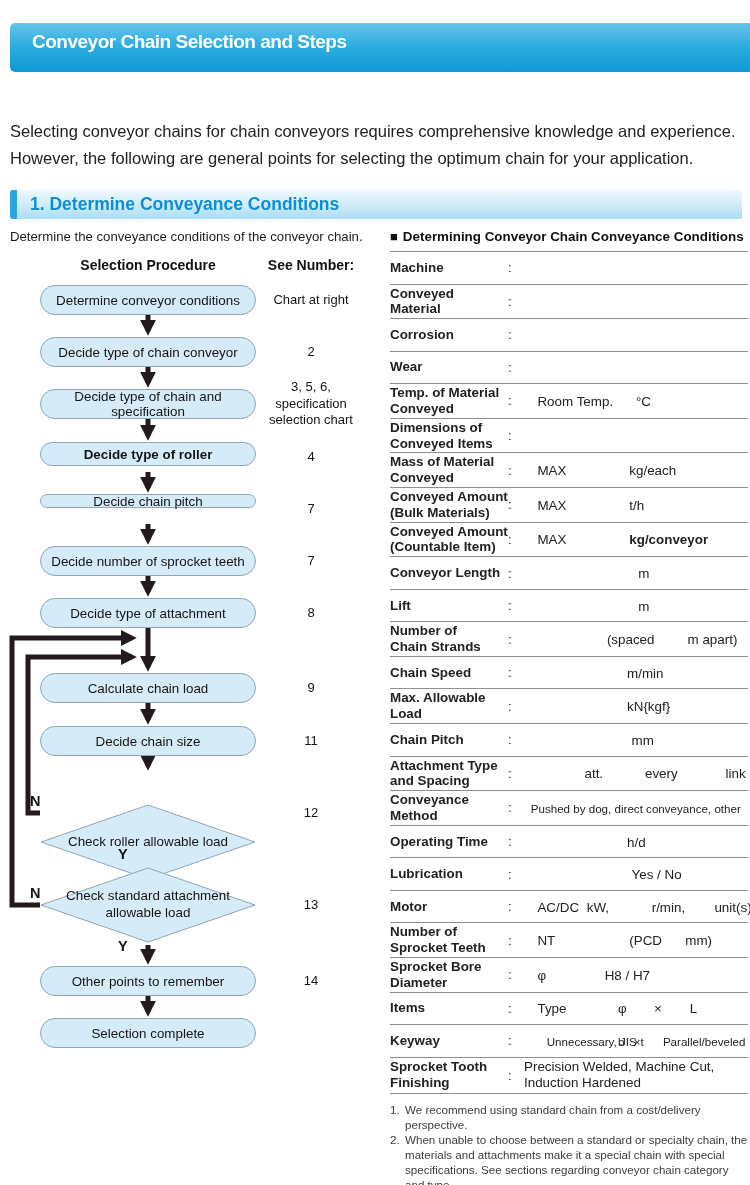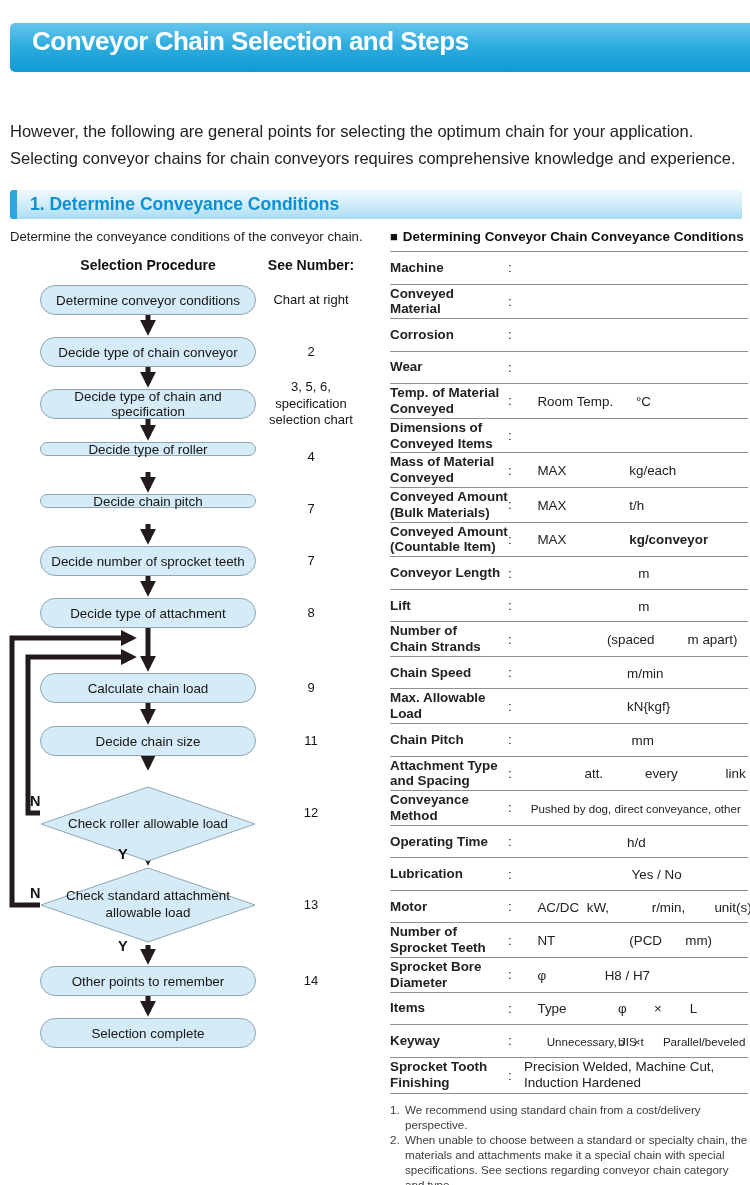--- a/index.html
+++ b/index.html
@@ -3,21 +3,21 @@
 <meta charset="utf-8">
 <style>
   html,body{margin:0;padding:0;background:#ffffff;}
   body{font-family:"Liberation Sans","DejaVu Sans",sans-serif;color:#1c1c1c;}
   #page{position:relative;width:750px;height:1185px;background:#fff;overflow:hidden;}
 
   
   .banner{position:absolute;top:23px;left:10px;right:0;height:49px;
     background:linear-gradient(180deg,#66c5ee 0%,#2fadde 45%,#0f9ad4 100%);
     border-radius:5px 0 0 5px;display:flex;align-items:center;}
-  .banner h1{margin:0 0 12px 22px;font-size:26px;font-weight:bold;color:#fff;letter-spacing:-0.5px;}
+  .banner h1{margin:0 0 12px 22px;font-size:19px;font-weight:bold;color:#fff;letter-spacing:-0.5px;}
 
   
   .intro{position:absolute;top:118px;left:10px;width:734px;font-size:16.5px;line-height:1.62;color:#222;}
 
   
   .section-bar{position:absolute;top:190px;left:10px;width:732px;height:29px;
     background:linear-gradient(180deg,#eef9fe 0%,#cdebf8 55%,#aadcf3 100%);
     display:flex;align-items:center;border-radius:3px 0 0 3px;}
   .section-accent{width:7px;height:29px;background:#2da5de;border-radius:3px 0 0 3px;flex:none;}
   .section-bar h2{margin:0 0 0 13px;font-size:17.5px;font-weight:bold;color:#0e8ed3;}
@@ -62,22 +62,22 @@
 </head>
 <body>
 
 <div id="page">
 
   <div class="banner">
     <h1>Conveyor Chain Selection and Steps</h1>
   </div>
 
   <div class="intro">
+    <div>Selecting conveyor chains for chain conveyors requires comprehensive knowledge and experience.</div>
     <div>However, the following are general points for selecting the optimum chain for your application.</div>
-    <div>Selecting conveyor chains for chain conveyors requires comprehensive knowledge and experience.</div>
   </div>
 
   <div class="section-bar">
     <div class="section-accent"></div>
     <h2>1. Determine Conveyance Conditions</h2>
   </div>
 
   <div class="left-subtext">Determine the conveyance conditions of the conveyor chain.</div>
 
   <div id="flow">
@@ -122,21 +122,21 @@
   <div class="see-num" style="top: 337px; height: 30px;">2</div>
 
   <div class="flow-step" style="top: 389px; height: 30px;">
     <span class="flow-step-label">Decide type of chain and specification</span>
   </div>
 
   <div class="see-num" style="top: 389px; height: 30px;">3, 5, 6,
 specification
 selection chart</div>
 
-  <div class="flow-step" style="top: 442px; height: 14px;">
+  <div class="flow-step" style="top: 442px; height: 24px; font-weight: bold;">
     <span class="flow-step-label">Decide type of roller</span>
   </div>
 
   <div class="see-num" style="top: 442px; height: 30px;">4</div>
 
   <div class="flow-step" style="top: 494px; height: 14px;">
     <span class="flow-step-label">Decide chain pitch</span>
   </div>
 
   <div class="see-num" style="top: 494px; height: 30px;">7</div>
@@ -158,21 +158,21 @@
   </div>
 
   <div class="see-num" style="top: 673px; height: 30px;">9</div>
 
   <div class="flow-step" style="top: 726px; height: 30px;">
     <span class="flow-step-label">Decide chain size</span>
   </div>
 
   <div class="see-num" style="top: 726px; height: 30px;">11</div>
 
-  <div class="flow-step diamond" style="top: 786px; height: 76px;">
+  <div class="flow-step diamond" style="top: 804px; height: 76px;">
           <svg class="diamond-svg" viewBox="0 0 216 76" preserveAspectRatio="none">
             <polygon points="1,38 108,1 215,38 108,75"></polygon>
           </svg>
     <span class="flow-step-label">Check roller allowable load</span>
   </div>
 
   <div class="see-num" style="top: 775px; height: 76px;">12</div>
 
   <div class="flow-step diamond" style="top: 867px; height: 76px;">
           <svg class="diamond-svg" viewBox="0 0 216 76" preserveAspectRatio="none">

